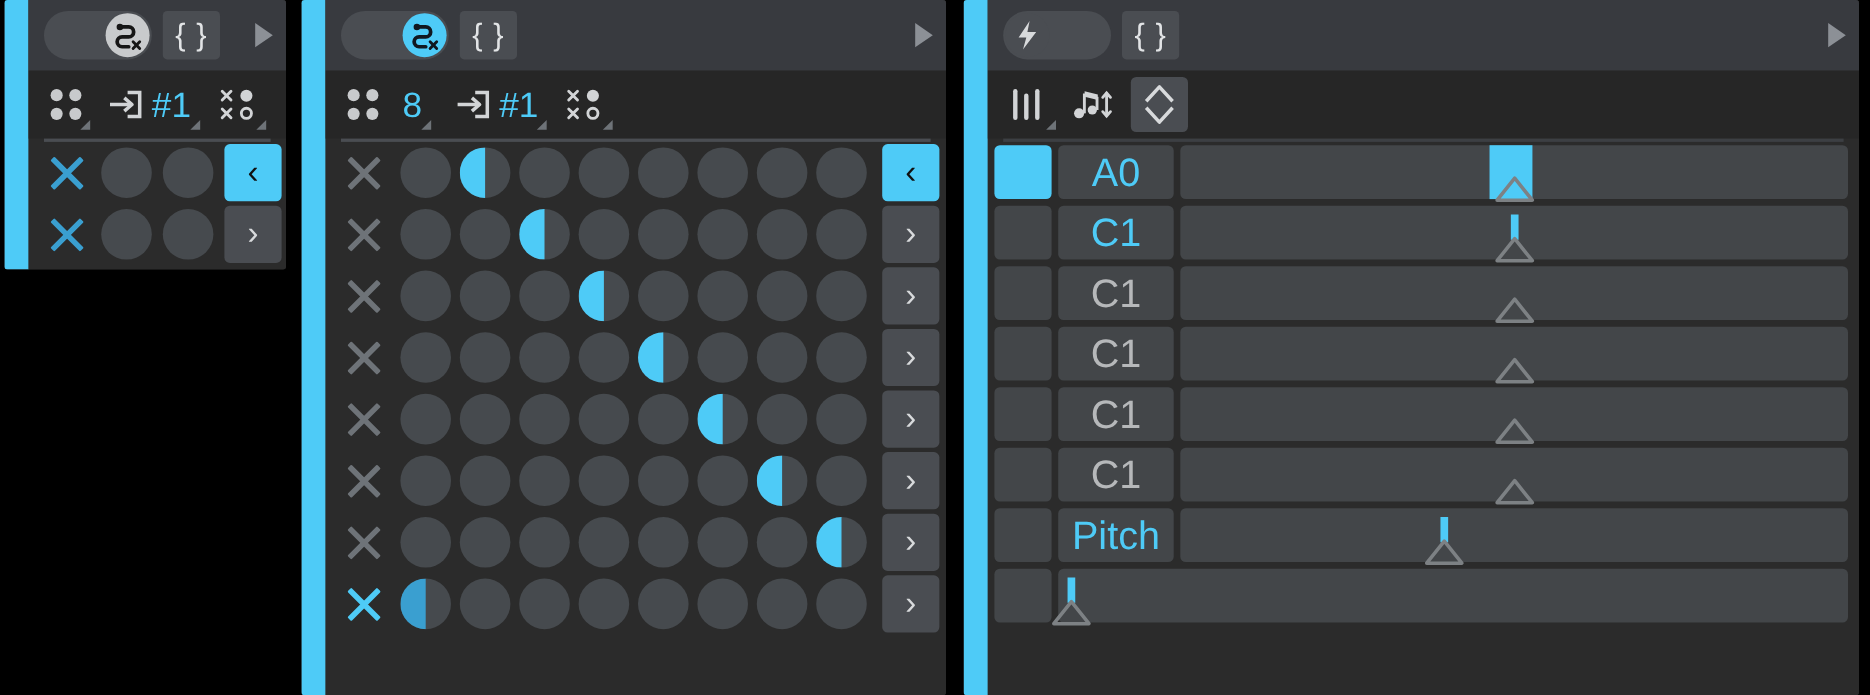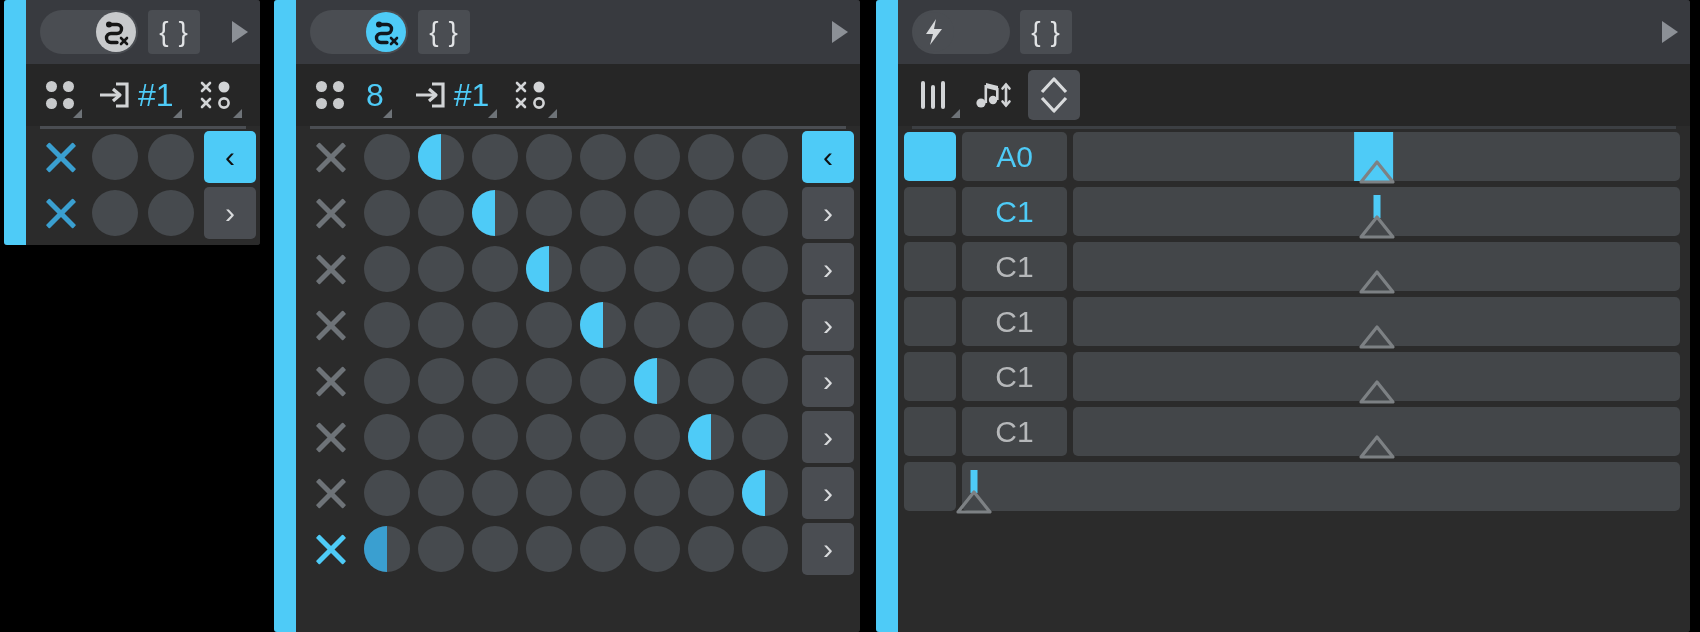--- a/index.html
+++ b/index.html
@@ -236,21 +236,21 @@
     width: 52px; flex: 0 0 52px;
     border-radius: 5px;
     background: #434649;
   }
   .lane-led.on { background: #4ecbf7; }
   .lane-name {
     width: 105px; flex: 0 0 105px;
     border-radius: 5px;
     background: #434649;
     display: flex; align-items: center; justify-content: center;
-    font-size: 30px;
+    font-size: 36px;
     color: #4ecbf7;
   }
   .lane-name.muted { color: #b6b8ba; }
   .lane-track {
     flex: 1 1 auto;
     border-radius: 5px;
     background: #434649;
     position: relative;
     overflow: visible;
   }
@@ -785,20 +785,32 @@
               <div class="lane-track">
                 <div class="lane-marker" style="left: 50%;">
                   <svg width="40" height="26" viewBox="0 0 40 26">
                     <path d="M20 3 L36 23 L4 23 Z" fill="none" stroke="#7d8184" stroke-width="3.2" stroke-linejoin="round"></path>
                   </svg>
                 </div>
               </div>
             </div>
             <div class="lane">
               <div class="lane-led"></div>
+              <div class="lane-name">Pitch</div>
+              <div class="lane-track">
+                <div class="lane-stem" style="left: 39.5%; height: 47%;"></div>
+                <div class="lane-marker" style="left: 39.5%;">
+                  <svg width="40" height="26" viewBox="0 0 40 26">
+                    <path d="M20 3 L36 23 L4 23 Z" fill="none" stroke="#7d8184" stroke-width="3.2" stroke-linejoin="round"></path>
+                  </svg>
+                </div>
+              </div>
+            </div>
+            <div class="lane">
+              <div class="lane-led"></div>
               <div class="lane-track">
                 <div class="lane-stem" style="left: 1.7%; height: 47%;"></div>
                 <div class="lane-marker" style="left: 1.7%;">
                   <svg width="40" height="26" viewBox="0 0 40 26">
                     <path d="M20 3 L36 23 L4 23 Z" fill="none" stroke="#7d8184" stroke-width="3.2" stroke-linejoin="round"></path>
                   </svg>
                 </div>
               </div>
             </div>
           </div>

